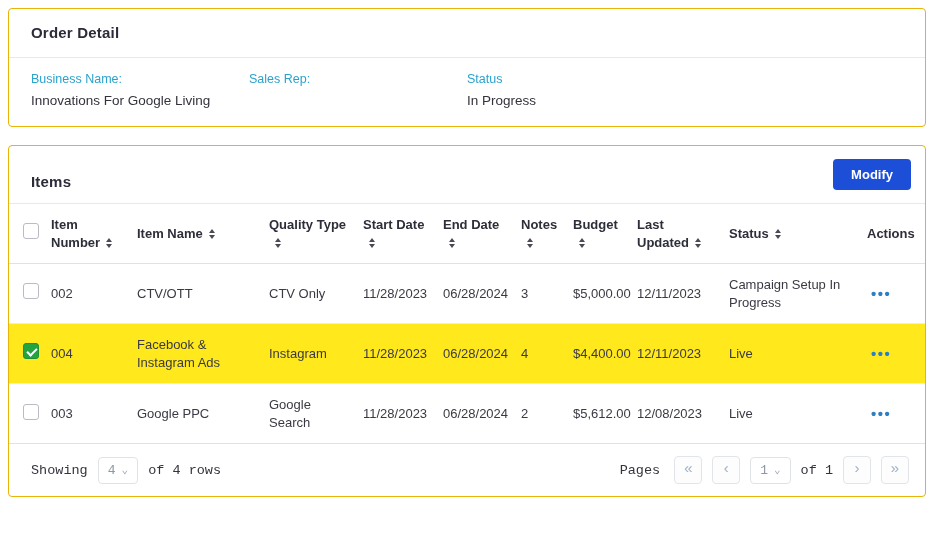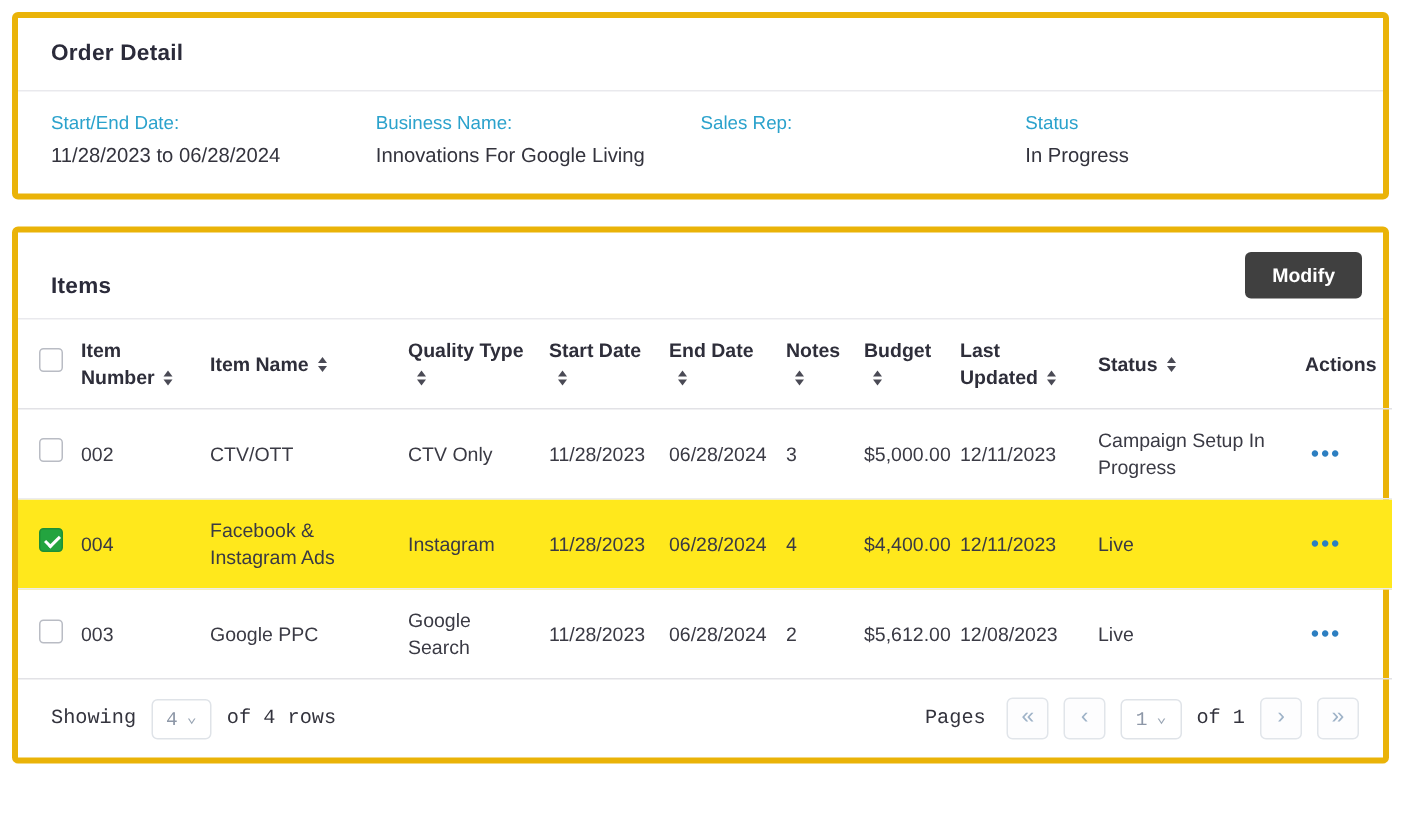--- a/index.html
+++ b/index.html
@@ -6,21 +6,21 @@
   html, body { background: #fff; }
   body {
     width: 934px;
     min-height: 545px;
     font-family: "Liberation Sans", "DejaVu Sans", sans-serif;
     color: #35353f;
     position: relative;
   }
   .card {
     background: #fff;
-    border: 4px solid #eab308;
+    border: 1px solid #eab308;
     border-radius: 4px;
     margin: 0 8px;
   }
   
   .order-card { margin-top: 8px; }
   .card-header {
     padding: 15px 22px;
     border-bottom: 1px solid #e9e9ed;
   }
   .card-title {
@@ -46,21 +46,21 @@
   
   .items-card { margin-top: 18px; margin-bottom: 14px; }
   .items-header {
     display: flex;
     align-items: flex-end;
     justify-content: space-between;
     padding: 13px 14px 13px 22px;
     border-bottom: 1px solid #e9e9ed;
   }
   .modify-btn {
-    background: #404040;
+    background: #1d4ed8;
     color: #fff;
     border: none;
     border-radius: 4px;
     font-family: inherit;
     font-size: 13px;
     font-weight: 600;
     padding: 8px 18px;
     cursor: pointer;
   }
   
@@ -180,24 +180,20 @@
   }
 </style>
 </head>
 <body>
 
 <section class="card order-card">
   <div class="card-header">
     <span class="card-title">Order Detail</span>
   </div>
   <div class="order-fields">
-    <div class="order-field">
-      <div class="field-label">Start/End Date:</div>
-      <div class="field-value">11/28/2023 to 06/28/2024</div>
-    </div>
     <div class="order-field">
       <div class="field-label">Business Name:</div>
       <div class="field-value">Innovations For Google Living</div>
     </div>
     <div class="order-field">
       <div class="field-label">Sales Rep:</div>
     </div>
     <div class="order-field">
       <div class="field-label">Status</div>
       <div class="field-value">In Progress</div>

